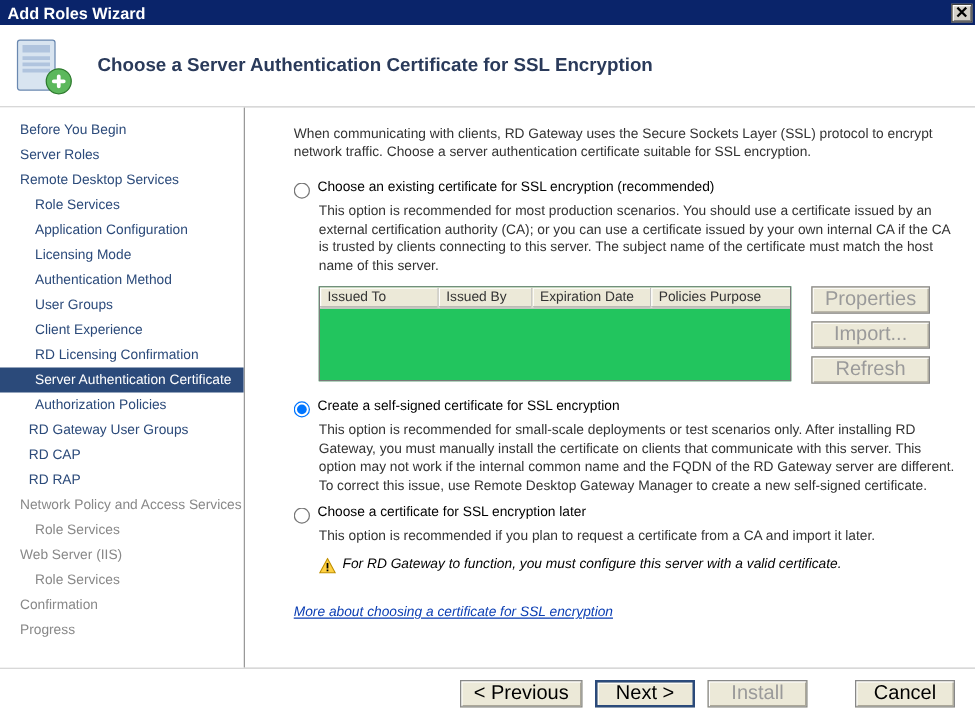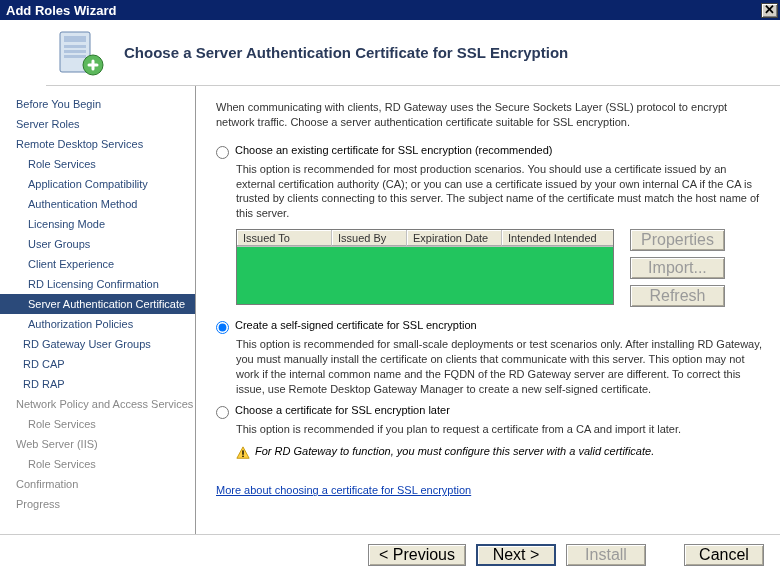--- a/index.html
+++ b/index.html
@@ -36,37 +36,37 @@
     color: #000;
     cursor: pointer;
   }
   .header {
     height: 66px;
     border-bottom: 1px solid #ccc;
     display: flex;
     align-items: center;
     padding: 0 10px;
     position: relative;
-    margin-left: 46px;
   }
   .header .hdr-icon {
     width: 50px; height: 50px;
     margin-right: 18px;
     position: relative;
   }
   .header .hdr-icon svg { width:50px; height:50px; }
   .header h1 {
     font-size: 15px;
     font-weight: bold;
     color: #2a3a5a;
     margin: 0;
   }
   .body {
     display: flex;
     height: 448px;
+    gap: 19px;
   }
   .sidebar {
     width: 196px;
     background: #fff;
     border-right: 1px solid #999;
     overflow-y: auto;
     overflow-x: hidden;
     padding: 8px 0;
     position: relative;
   }
@@ -131,21 +131,21 @@
     padding: 0 10px;
   }
   .win-btn[disabled] {
     color: #9a9a9a;
     cursor: default;
   }
   .warn-row { display:flex; align-items:flex-start; margin-left:20px; margin-top:2px;font-style:italic; }
   .warn-ico {
     width:14px;height:14px;margin-right:5px;margin-top:1px;flex-shrink:0;
   }
-  .link { color: #0a3db3; text-decoration: underline; cursor: pointer; display:inline-block; margin-top: 20px; }
+  .link { color: #0a3db3; text-decoration: underline; cursor: pointer; display:inline-block; margin-top: 20px; font-style: italic; }
   .footer {
     height: 40px;
     border-top: 1px solid #ccc;
     display:flex;
     align-items:center;
     justify-content:flex-end;
     padding: 0 16px;
     gap: 10px;
   }
   .footer .win-btn { min-width: 80px; }
@@ -178,23 +178,23 @@
   </div>
   <h1>Choose a Server Authentication Certificate for SSL Encryption</h1>
 </div>
 
 <div class="body">
   <div class="sidebar" id="sidebar">
       <div class="nav-item">Before You Begin</div>
       <div class="nav-item">Server Roles</div>
       <div class="nav-item">Remote Desktop Services</div>
       <div class="nav-item lvl1">Role Services</div>
-      <div class="nav-item lvl1">Application Compatibility</div>
+      <div class="nav-item lvl1">Application Configuration</div>
+      <div class="nav-item lvl1">Licensing Mode</div>
       <div class="nav-item lvl1">Authentication Method</div>
-      <div class="nav-item lvl1">Licensing Mode</div>
       <div class="nav-item lvl1">User Groups</div>
       <div class="nav-item lvl1">Client Experience</div>
       <div class="nav-item lvl1">RD Licensing Confirmation</div>
       <div class="nav-item lvl1 selected">Server Authentication Certificate</div>
       <div class="nav-item lvl1">Authorization Policies</div>
       <div class="nav-item lvl2">RD Gateway User Groups</div>
       <div class="nav-item lvl2">RD CAP</div>
       <div class="nav-item lvl2">RD RAP</div>
       <div class="nav-item dim">Network Policy and Access Services</div>
       <div class="nav-item lvl1 dim">Role Services</div>
@@ -213,21 +213,21 @@
         <input type="radio" name="certopt" id="opt0" style="">
         <label for="opt0">Choose an existing certificate for SSL encryption (recommended)</label>
       </div>
       <div class="opt-desc">This option is recommended for most production scenarios. You should use a certificate issued by an external certification authority (CA); or you can use a certificate issued by your own internal CA if the CA is trusted by clients connecting to this server. The subject name of the certificate must match the host name of this server.</div>
       <div class="cert-area">
         <div class="cert-table">
           <div class="cert-head">
             <div class="c1">Issued To</div>
             <div class="c2">Issued By</div>
             <div class="c3">Expiration Date</div>
-            <div class="c4">Intended Intended</div>
+            <div class="c4">Policies Purpose</div>
           </div>
         </div>
         <div class="cert-btns">
           <button class="win-btn" disabled="">Properties</button>
           <button class="win-btn" disabled="">Import...</button>
           <button class="win-btn" disabled="">Refresh</button>
         </div>
       </div>
     </div>
 

